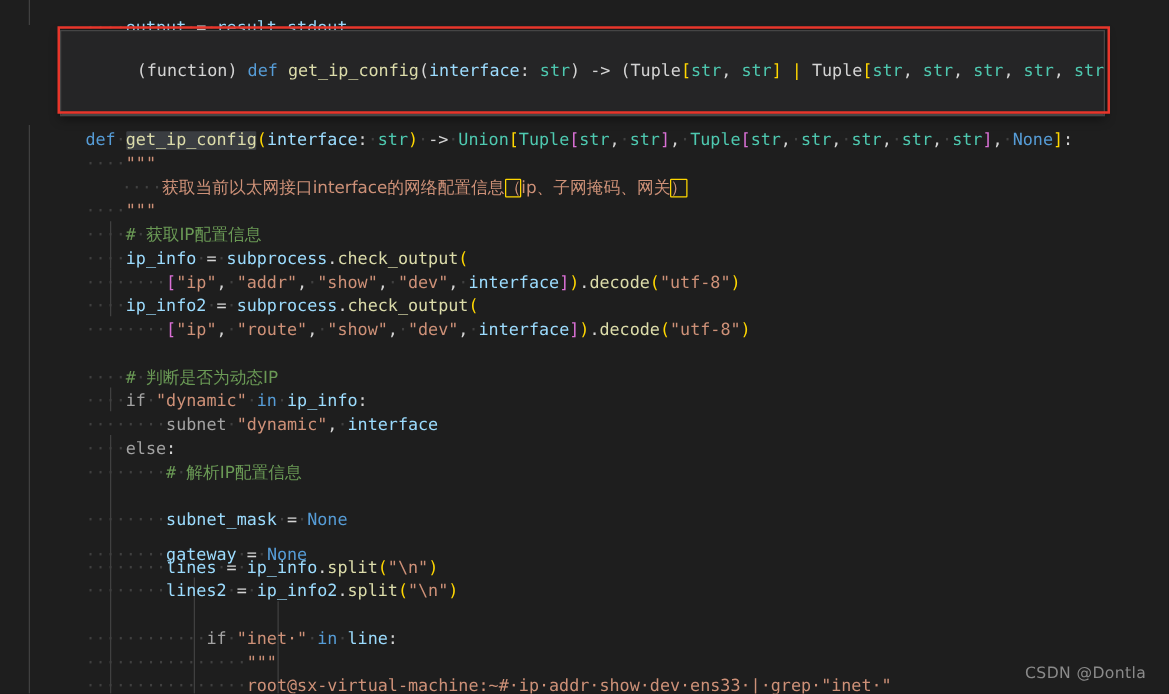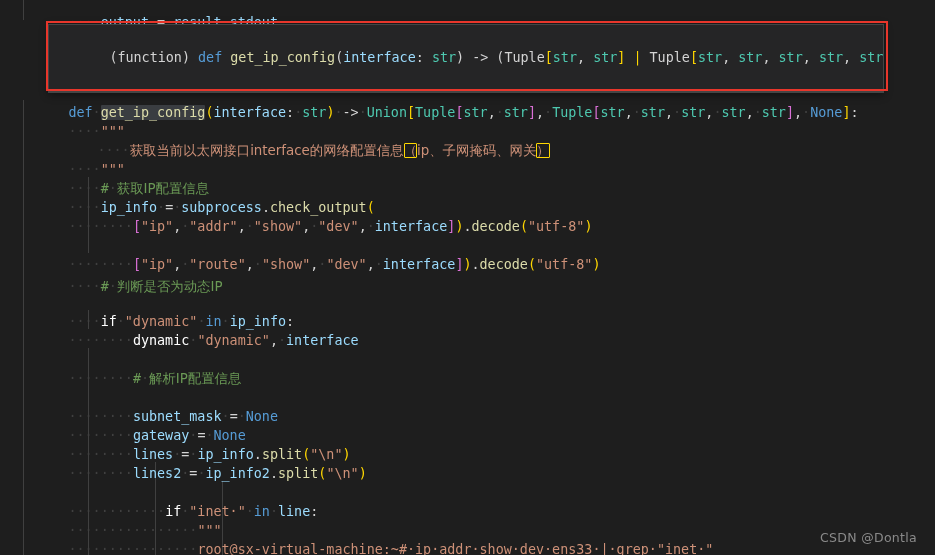--- a/index.html
+++ b/index.html
@@ -52,21 +52,21 @@
     width: 1px;
     background: #404040;
   }
   .guide {
     position: absolute;
     width: 1px;
     background: #404040;
   }
 
   
-  .kw       { color: #ffffff; }   
+  .kw       { color: #a3a3a3; }   
   .def      { color: #569cd6; }   
   .fn       { color: #dcdcaa; }   
   .var      { color: #9cdcfe; }   
   .str      { color: #ce9178; }   
   .cls      { color: #4ec9b0; }
   .cmt      { color: #6a9955; }   
   .op       { color: #d4d4d4; }
   .pl-y     { color: #ffd700; }   
   .pl-m     { color: #da70d6; }   
   .dot      { color: #404040; }   
@@ -204,60 +204,66 @@
     <div class="line" style="top:179px;">
       <span class="dot">····</span><span class="var">ip_info</span><span class="dot">·</span><span class="op">=</span><span class="dot">·</span><span class="var">subprocess</span><span class="op">.</span><span class="fn">check_output</span><span class="pl-y">(</span>
     </div>
 
     
     <div class="line" style="top:198px;">
       <span class="dot">····</span><span class="dot">····</span><span class="pl-m">[</span><span class="str">"ip"</span><span class="op">,</span><span class="dot">·</span><span class="str">"addr"</span><span class="op">,</span><span class="dot">·</span><span class="str">"show"</span><span class="op">,</span><span class="dot">·</span><span class="str">"dev"</span><span class="op">,</span><span class="dot">·</span><span class="var">interface</span><span class="pl-m">]</span><span class="pl-y">)</span><span class="op">.</span><span class="fn">decode</span><span class="pl-y">(</span><span class="str">"utf-8"</span><span class="pl-y">)</span>
     </div>
 
     
+    <div class="line" style="top:217px;">
+      <span class="dot">····</span><span class="var">ip_info2</span><span class="dot">·</span><span class="op">=</span><span class="dot">·</span><span class="var">subprocess</span><span class="op">.</span><span class="fn">check_output</span><span class="pl-y">(</span>
+    </div>
 
     
     <div class="line" style="top:236px;">
       <span class="dot">····</span><span class="dot">····</span><span class="pl-m">[</span><span class="str">"ip"</span><span class="op">,</span><span class="dot">·</span><span class="str">"route"</span><span class="op">,</span><span class="dot">·</span><span class="str">"show"</span><span class="op">,</span><span class="dot">·</span><span class="str">"dev"</span><span class="op">,</span><span class="dot">·</span><span class="var">interface</span><span class="pl-m">]</span><span class="pl-y">)</span><span class="op">.</span><span class="fn">decode</span><span class="pl-y">(</span><span class="str">"utf-8"</span><span class="pl-y">)</span>
     </div>
 
     
     <div class="line" style="top:255px;"></div>
 
     
-    <div class="line" style="top:258px;">
+    <div class="line" style="top:274px;">
       <span class="dot">····</span><span class="cmt">#</span><span class="dot">·</span><span class="cmt cjk">判断是否为动态IP</span>
     </div>
 
     
     <div class="line" style="top:293px;">
       <span class="dot">····</span><span class="kw">if</span><span class="dot">·</span><span class="str">"dynamic"</span><span class="dot">·</span><span class="def">in</span><span class="dot">·</span><span class="var">ip_info</span><span class="op">:</span>
     </div>
 
     
     <div class="line" style="top:312px;">
-      <span class="dot">····</span><span class="dot">····</span><span class="kw">dynamic</span><span class="dot">·</span><span class="str">"dynamic"</span><span class="op">,</span><span class="dot">·</span><span class="var">interface</span>
-    </div>
-
-    
+      <span class="dot">····</span><span class="dot">····</span><span class="kw">subnet</span><span class="dot">·</span><span class="str">"dynamic"</span><span class="op">,</span><span class="dot">·</span><span class="var">interface</span>
+    </div>
+
+    
+    <div class="line" style="top:331px;">
+      <span class="dot">····</span><span class="kw">else</span><span class="op">:</span>
+    </div>
 
     
     <div class="line" style="top:350px;">
       <span class="dot">····</span><span class="dot">····</span><span class="cmt">#</span><span class="dot">·</span><span class="cmt cjk">解析IP配置信息</span>
     </div>
 
     
 
     
     <div class="line" style="top:388px;">
       <span class="dot">····</span><span class="dot">····</span><span class="var">subnet_mask</span><span class="dot">·</span><span class="op">=</span><span class="dot">·</span><span class="def">None</span>
     </div>
 
     
-    <div class="line" style="top:407px;">
+    <div class="line" style="top:416px;">
       <span class="dot">····</span><span class="dot">····</span><span class="var">gateway</span><span class="dot">·</span><span class="op">=</span><span class="dot">·</span><span class="def">None</span>
     </div>
 
     
     <div class="line" style="top:426px;">
       <span class="dot">····</span><span class="dot">····</span><span class="var">lines</span><span class="dot">·</span><span class="op">=</span><span class="dot">·</span><span class="var">ip_info</span><span class="op">.</span><span class="fn">split</span><span class="pl-y">(</span><span class="str">"\n"</span><span class="pl-y">)</span>
     </div>
 
     
     <div class="line" style="top:445px;">

